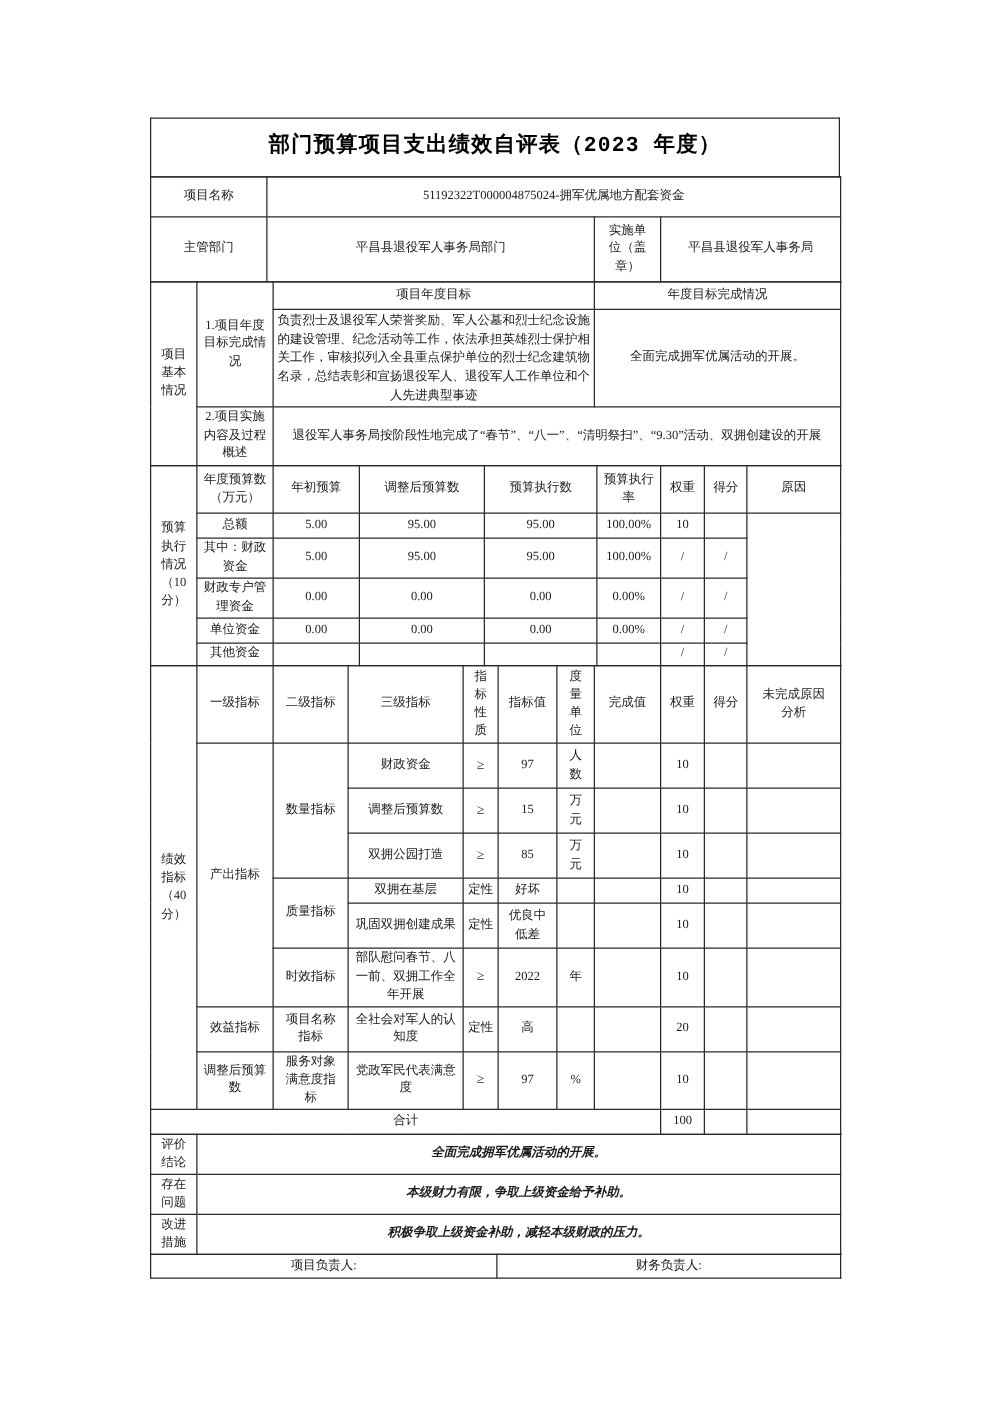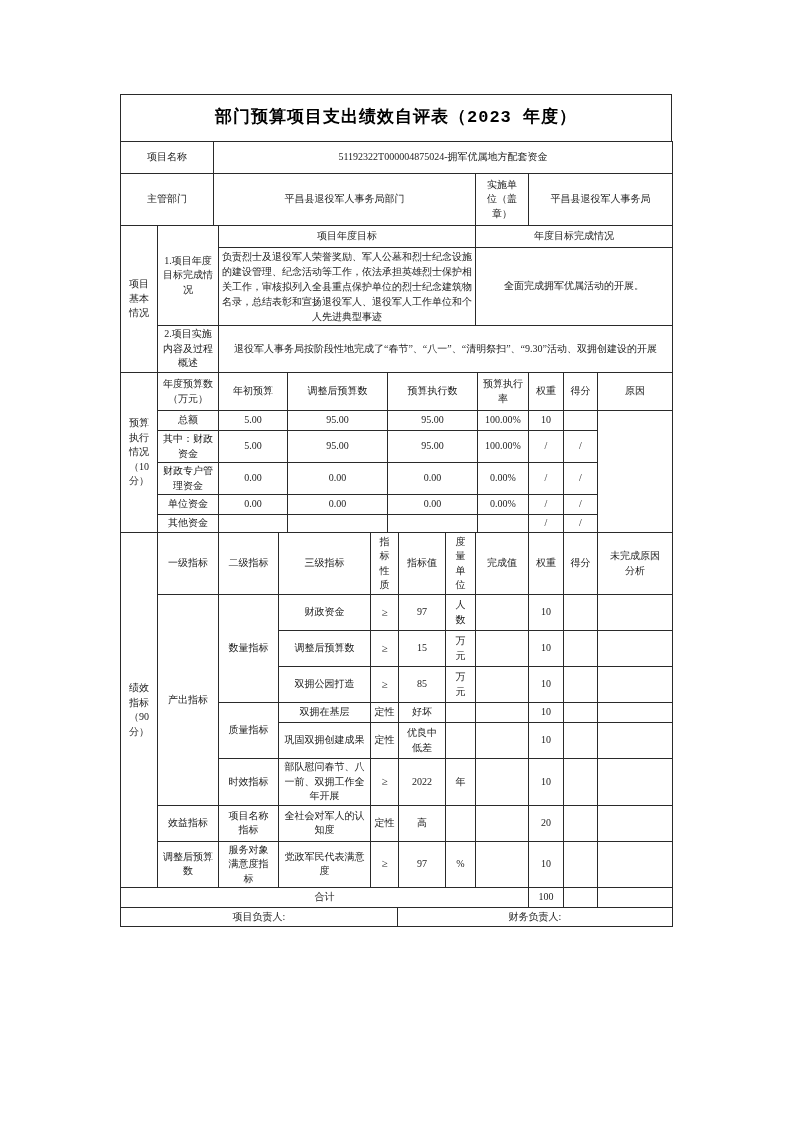--- a/index.html
+++ b/index.html
@@ -177,21 +177,21 @@
         <col style="width:30px">
         <col style="width:53px">
         <col style="width:35px">
         <col style="width:34px">
         <col style="width:75px">
     </colgroup>
     <tbody>
         <tr style="height:62px">
       <td class="pre" rowspan="9">绩效
 指标
-（90
+（40
 分）</td>
       <td>一级指标</td>
       <td>二级指标</td>
       <td>三级指标</td>
       <td class="pre">指
 标
 性
 质</td>
       <td>指标值</td>
       <td class="pre">度
@@ -301,20 +301,43 @@
     </tr>
     <tr style="height:20px">
       <td colspan="8">合计</td>
       <td>100</td>
       <td></td>
       <td></td>
     </tr>
   </tbody>
     </table>
 
+  <table>
+    <colgroup>
+        <col style="width:37px">
+        <col style="width:515px">
+      </colgroup>
+    <tbody>
+        <tr style="height:29px">
+      <td class="pre">评价
+结论</td>
+      <td class="left hand">全面完成拥军优属活动的开展。</td>
+    </tr>
+    <tr style="height:29px">
+      <td class="pre">存在
+问题</td>
+      <td class="left hand">本级财力有限，争取上级资金给予补助。</td>
+    </tr>
+    <tr style="height:29px">
+      <td class="pre">改进
+措施</td>
+      <td class="left hand">积极争取上级资金补助，减轻本级财政的压力。</td>
+    </tr>
+  </tbody>
+    </table>
 
   <table>
     <colgroup>
         <col style="width:277px">
         <col style="width:275px">
       </colgroup>
     <tbody>
         <tr style="height:19px">
       <td class="left">项目负责人:</td>
       <td class="left">财务负责人:</td>

